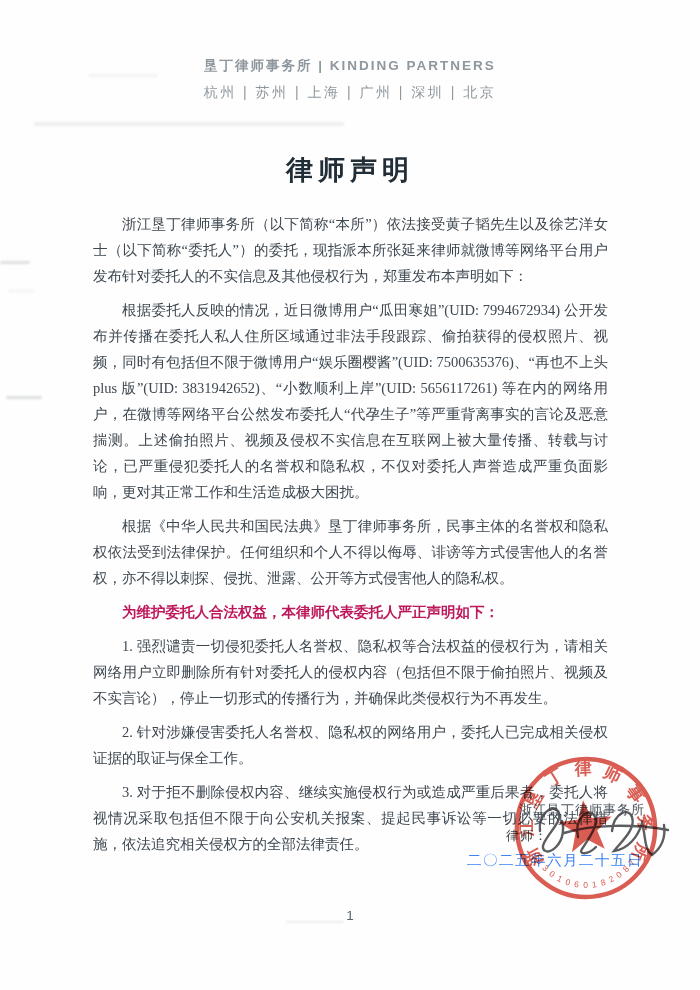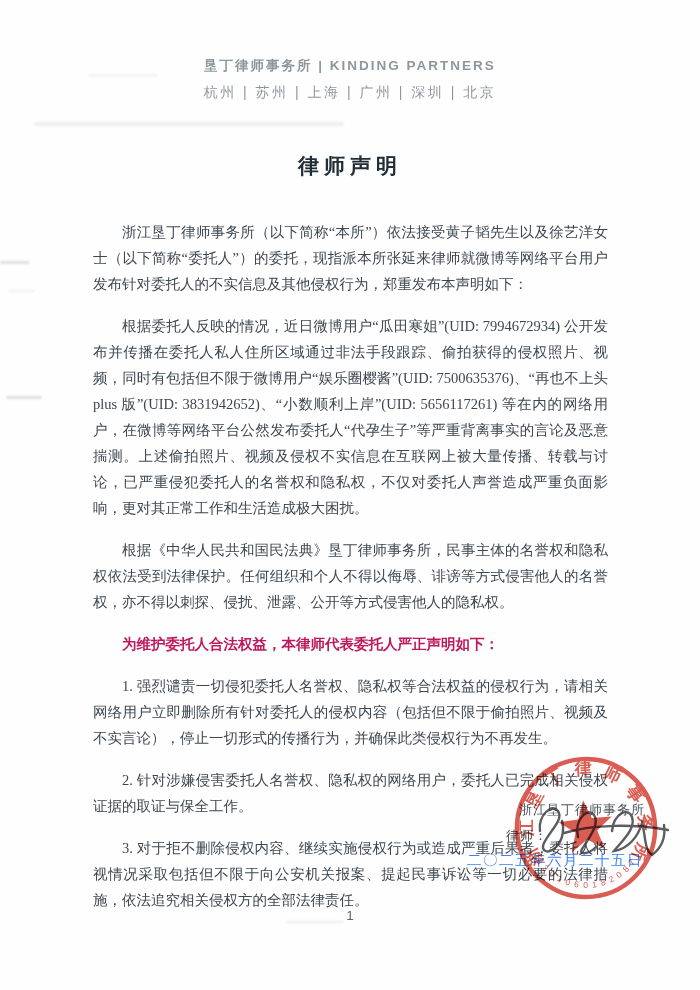--- a/index.html
+++ b/index.html
@@ -19,31 +19,31 @@
     font-family:"Liberation Sans", sans-serif;
     color:#8e979d;
   }
   .brand-line{font-size:13.5px;letter-spacing:2px;font-weight:700;}
   .cities-line{margin-top:9px;font-size:14px;letter-spacing:2.5px;}
   
   .doc-title{
     position:absolute;top:152px;left:0;width:100%;
     text-align:center;
     font-family:"Liberation Sans", sans-serif;
-    font-size:21px;font-weight:bold;letter-spacing:5px;
+    font-size:27px;font-weight:bold;letter-spacing:5px;
     color:#222e37;
   }
   
   .content{
     position:absolute;top:203px;left:93px;right:92px;
     font-size:14.5px;line-height:26px;
     text-align:justify;
     color:#3d4750;
   }
-  .content p{margin:16px 0 4px 0;text-indent:2em;}
+  .content p{margin:8px 0 4px 0;text-indent:2em;}
   .content p.lead{font-weight:bold;color:#be185d;}
   
   .sig-firm{
     position:absolute;top:801px;left:519px;
     font-size:13px;letter-spacing:1px;color:#49525a;
   }
   .sig-lawyer{
     position:absolute;top:827px;left:506px;
     font-size:13px;letter-spacing:1px;color:#404040;
   }

